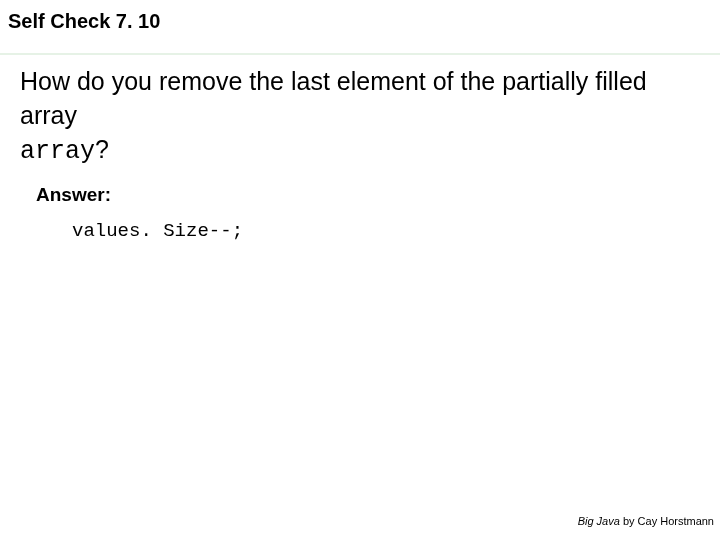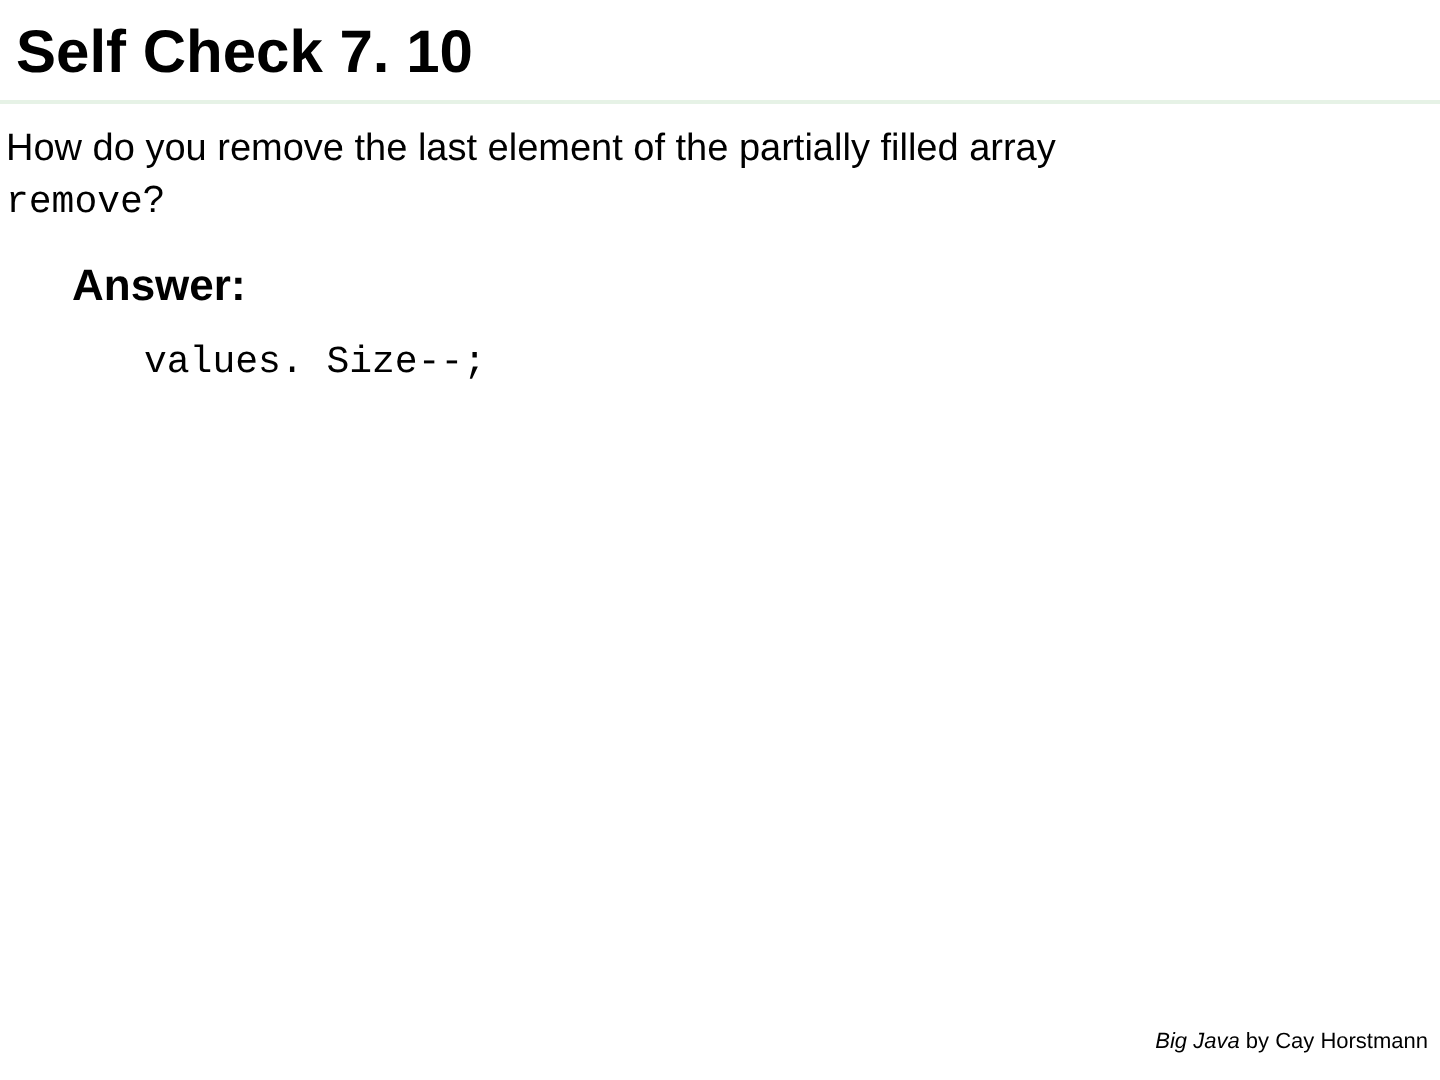--- a/index.html
+++ b/index.html
@@ -14,39 +14,39 @@
   }
   .slide {
     position: relative;
     width: 720px;
     height: 540px;
     box-sizing: border-box;
   }
   .title {
     font-family: Verdana, Geneva, sans-serif;
     font-weight: bold;
-    font-size: 30px;
-    padding: 10px 8px 6px 8px;
+    font-size: 20px;
+    padding: 10px 8px 20px 8px;
   }
   .underline {
     height: 2px;
     background: #e6f2e6;
     margin: 0 0 10px 0;
   }
   .question {
-    font-size: 19px;
+    font-size: 25px;
     line-height: 1.35;
-    padding: 0 10px 0 3px;
+    padding: 0 10px 0 20px;
   }
   .question .code {
     font-family: "Courier New", Courier, monospace;
   }
   .answer-label {
     font-weight: bold;
-    font-size: 22px;
+    font-size: 19px;
     padding: 16px 0 0 36px;
   }
   .answer-code {
     font-family: "Courier New", Courier, monospace;
     font-size: 19px;
     padding: 14px 0 0 72px;
     color: #000;
   }
   .footer {
     position: absolute;
@@ -64,21 +64,21 @@
 </head>
 <body>
 
 <div class="slide">
 
   <div class="title">Self Check 7. 10</div>
   <div class="underline"></div>
 
   <div class="question">
     <span>How do you remove the last element of the partially filled array</span><br>
-    <span class="code">remove</span><span>?</span>
+    <span class="code">array</span><span>?</span>
   </div>
 
   <div class="answer-label">Answer:</div>
 
   <div class="answer-code">values. Size--;</div>
 
   <div class="footer">
     <div>
       <span class="book">Big Java</span><span> by Cay Horstmann</span>
     </div>

